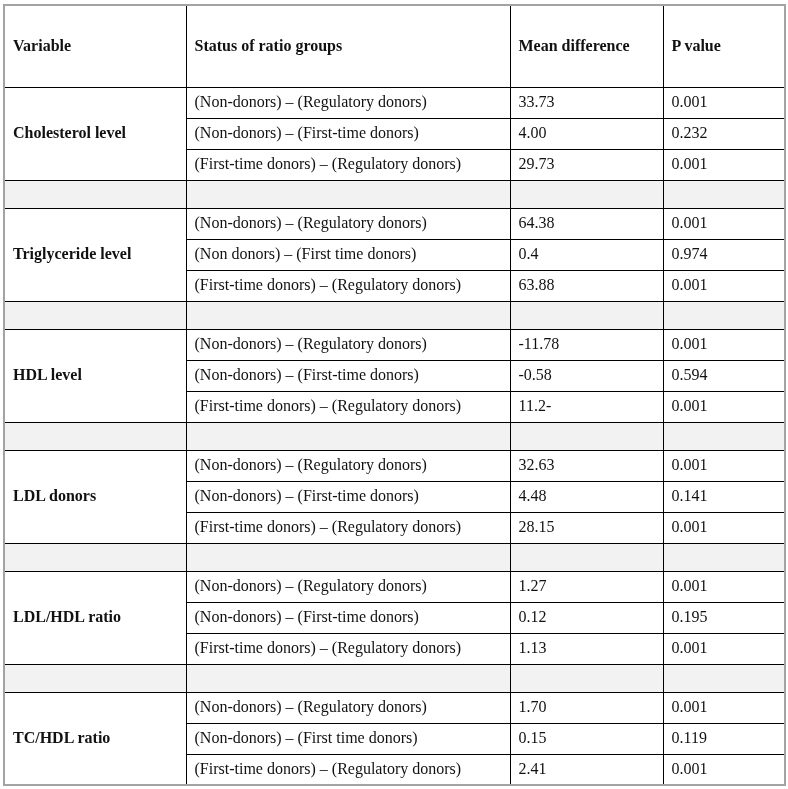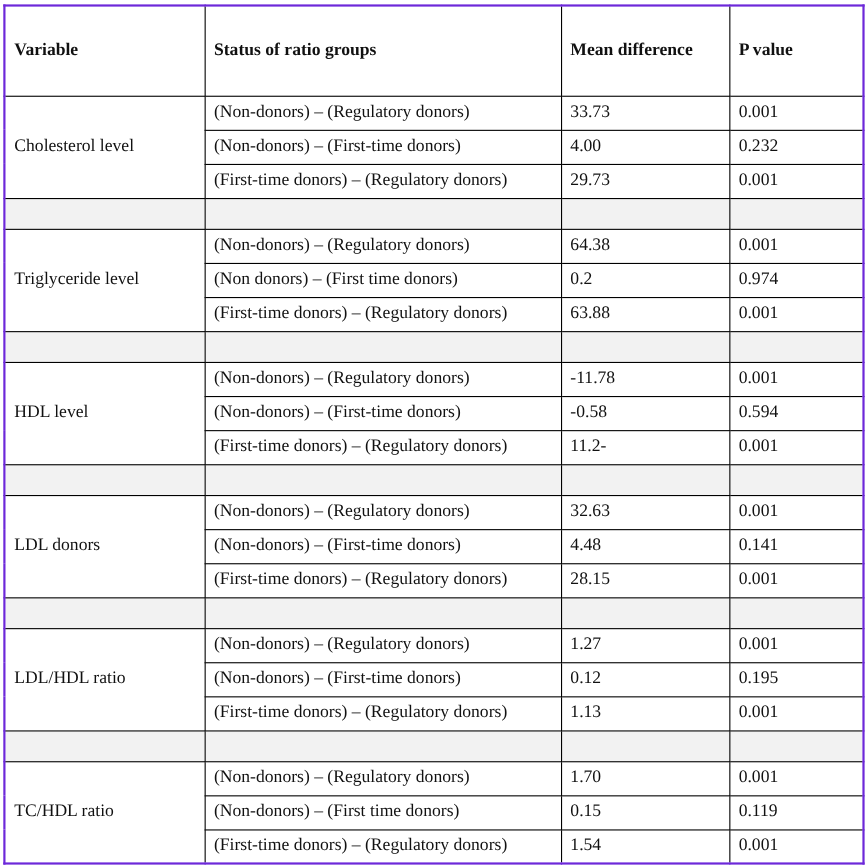--- a/index.html
+++ b/index.html
@@ -16,21 +16,21 @@
     width: 788px;
     height: 789px;
     background: #ffffff;
     box-sizing: border-box;
     padding: 4px 3px;
   }
   table.comparison {
     border-collapse: collapse;
     table-layout: fixed;
     width: 781px;
-    border: 2px solid #6d28d9;
+    border: 2px solid #a3a3a3;
   }
   col.c-variable { width: 182px; }
   col.c-status   { width: 324px; }
   col.c-mean     { width: 153px; }
   col.c-pvalue   { width: 122px; }
 
   th, td {
     border: 1.5px solid #000000;
     padding: 0 8px;
     font-size: 16px;
@@ -38,21 +38,21 @@
     text-align: left;
     vertical-align: middle;
     overflow: hidden;
     white-space: nowrap;
   }
   thead tr { height: 82px; }
   th { font-weight: bold; }
 
   tr.data-row { height: 31px; }
 
-  td.variable-cell { font-weight: normal; }
+  td.variable-cell { font-weight: bold; }
 
   tr.spacer-row { height: 28px; }
   tr.spacer-row td {
     background: #f2f2f2;
     padding: 0;
   }
 </style>
 </head>
 <body>
 
@@ -96,21 +96,21 @@
           <td></td>
         </tr>
         <tr class="data-row">
           <td rowspan="3" class="variable-cell">Triglyceride level</td>
           <td>(Non-donors) – (Regulatory donors)</td>
           <td>64.38</td>
           <td>0.001</td>
         </tr>
         <tr class="data-row">
           <td>(Non donors) – (First time donors)</td>
-          <td>0.2</td>
+          <td>0.4</td>
           <td>0.974</td>
         </tr>
         <tr class="data-row">
           <td>(First-time donors) – (Regulatory donors)</td>
           <td>63.88</td>
           <td>0.001</td>
         </tr>
         <tr class="spacer-row">
           <td></td>
           <td></td>
@@ -189,18 +189,18 @@
           <td>1.70</td>
           <td>0.001</td>
         </tr>
         <tr class="data-row">
           <td>(Non-donors) – (First time donors)</td>
           <td>0.15</td>
           <td>0.119</td>
         </tr>
         <tr class="data-row">
           <td>(First-time donors) – (Regulatory donors)</td>
-          <td>1.54</td>
+          <td>2.41</td>
           <td>0.001</td>
         </tr>
       </tbody>
   </table>
 </div>
 
 </body></html>

